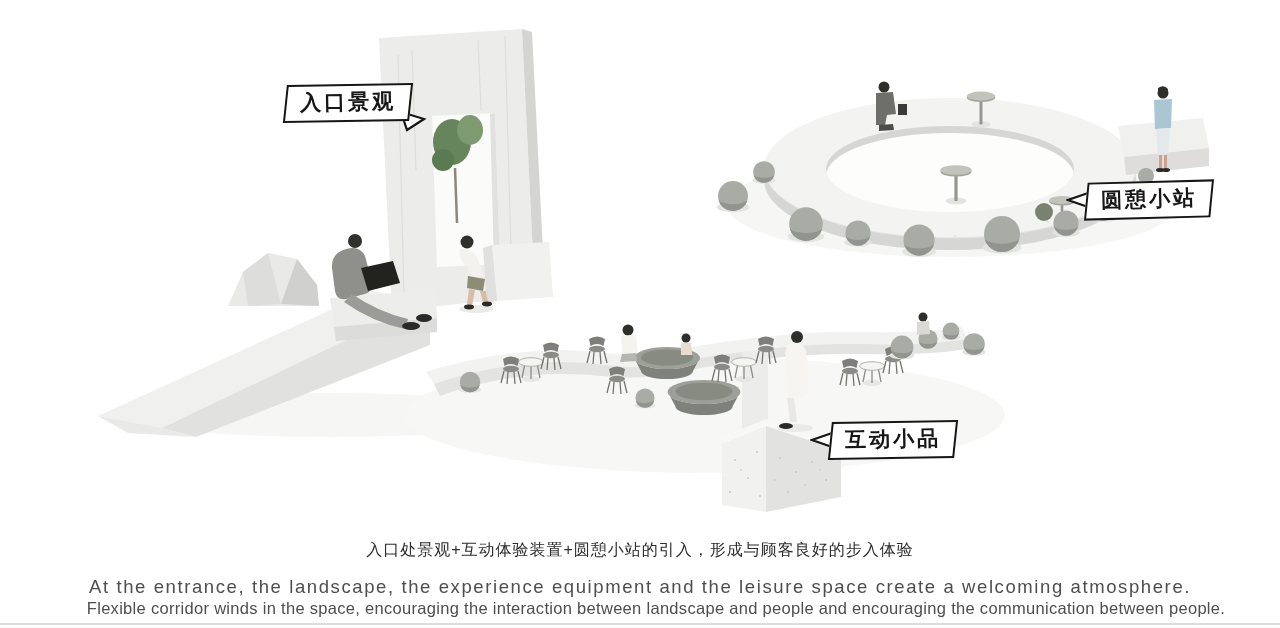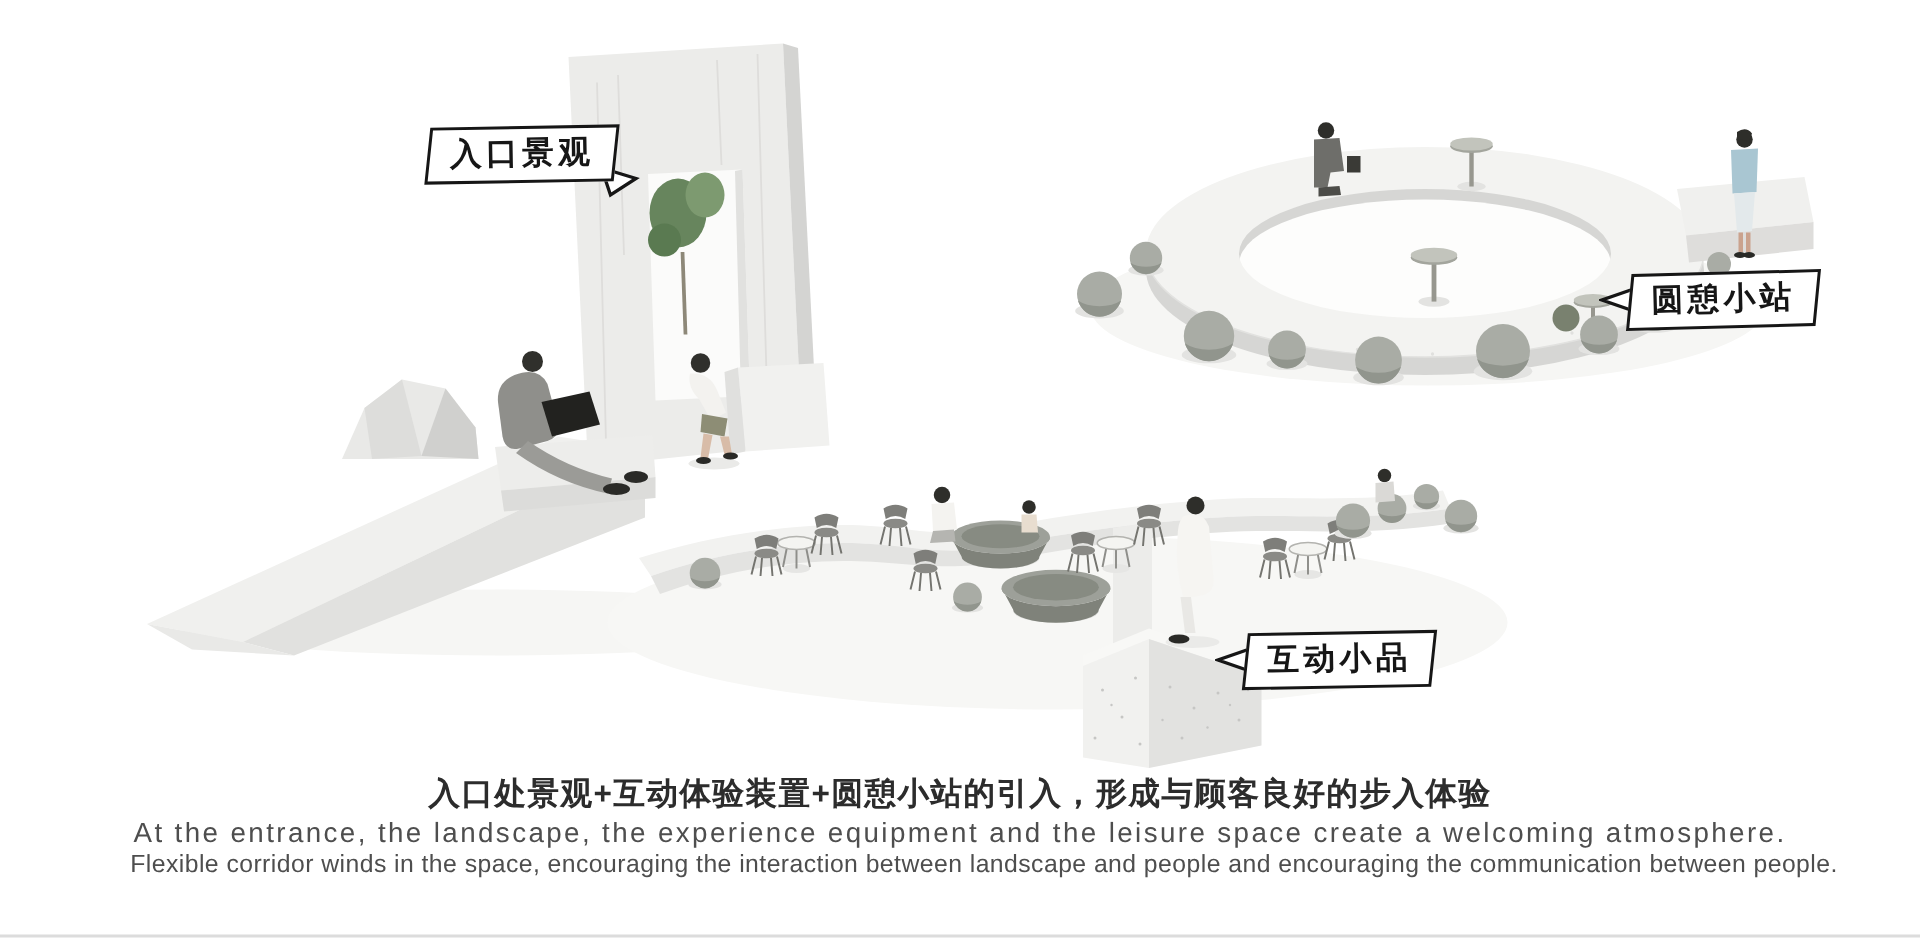--- a/index.html
+++ b/index.html
@@ -27,23 +27,23 @@
     letter-spacing:3px;
     color:var(--ink,#161616);
     white-space:nowrap;
   }
   .callout-entrance    { left:285px;  top:84px;  transform:skewX(-7deg) rotate(-1deg); }
   .callout-round       { left:1086px; top:181px; transform:skewX(-7deg) rotate(-1.5deg); }
   .callout-interactive { left:830px;  top:421px; transform:skewX(-7deg) rotate(-1deg); }
   .tail { position:absolute; z-index:4; }
 
   .caption { position:absolute; left:0; top:517px; width:100%; text-align:center; z-index:3; }
-  .zh { font-size:21px; letter-spacing:1px; color:var(--text_zh,#2c2c2c); line-height:26px; font-weight:700; }
+  .zh { font-size:16px; letter-spacing:1px; color:var(--text_zh,#2c2c2c); line-height:26px; font-weight:400;margin-top:20px; }
   .en { color:var(--text_en,#4e4e4e); }
-  .en1 { font-size:18.5px; letter-spacing:1.6px; margin-top:1px; }
+  .en1 { font-size:18.5px; letter-spacing:1.6px; margin-top:13px; }
   .en2 { font-size:16.5px; letter-spacing:0.3px; margin-top:1px;padding-left:32px; }
 
   .bottom-rule { position:absolute; left:0; bottom:3px; width:100%; height:2px; background:var(--divider,#dcdcdc); }
 </style>
 </head>
 <body>
 
 <div class="stage">
 
   <svg class="scene" viewBox="0 0 1280 628">

